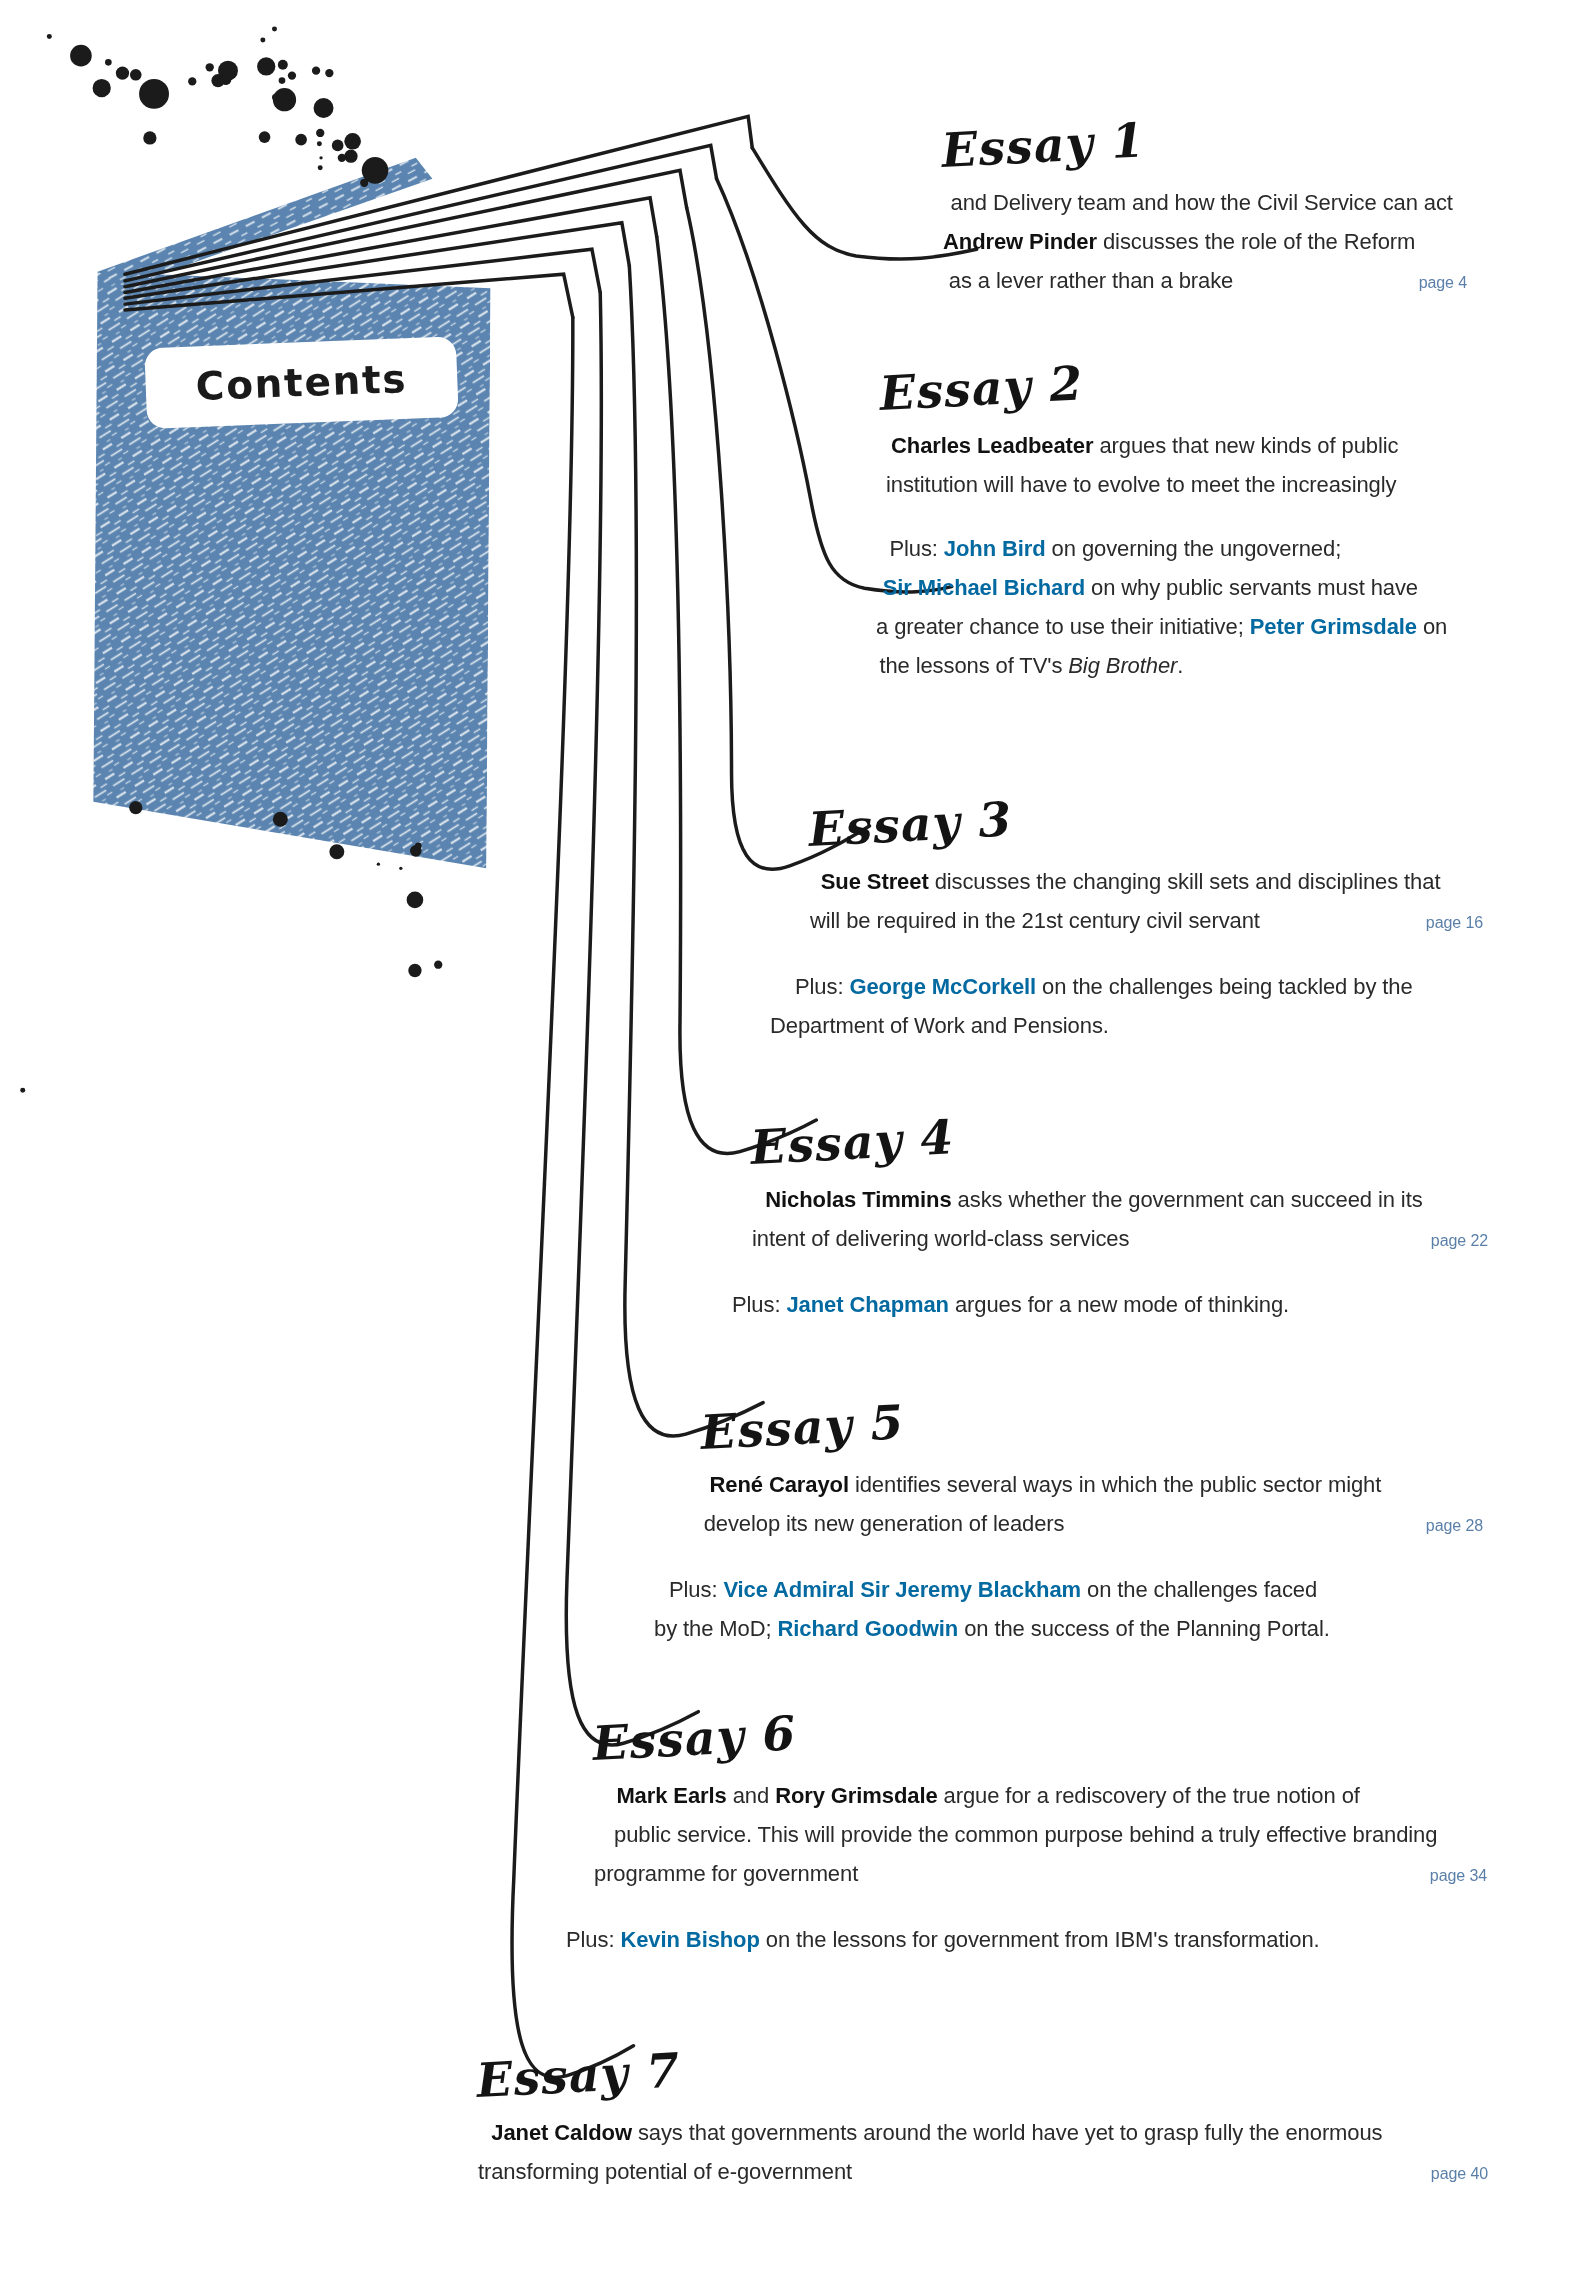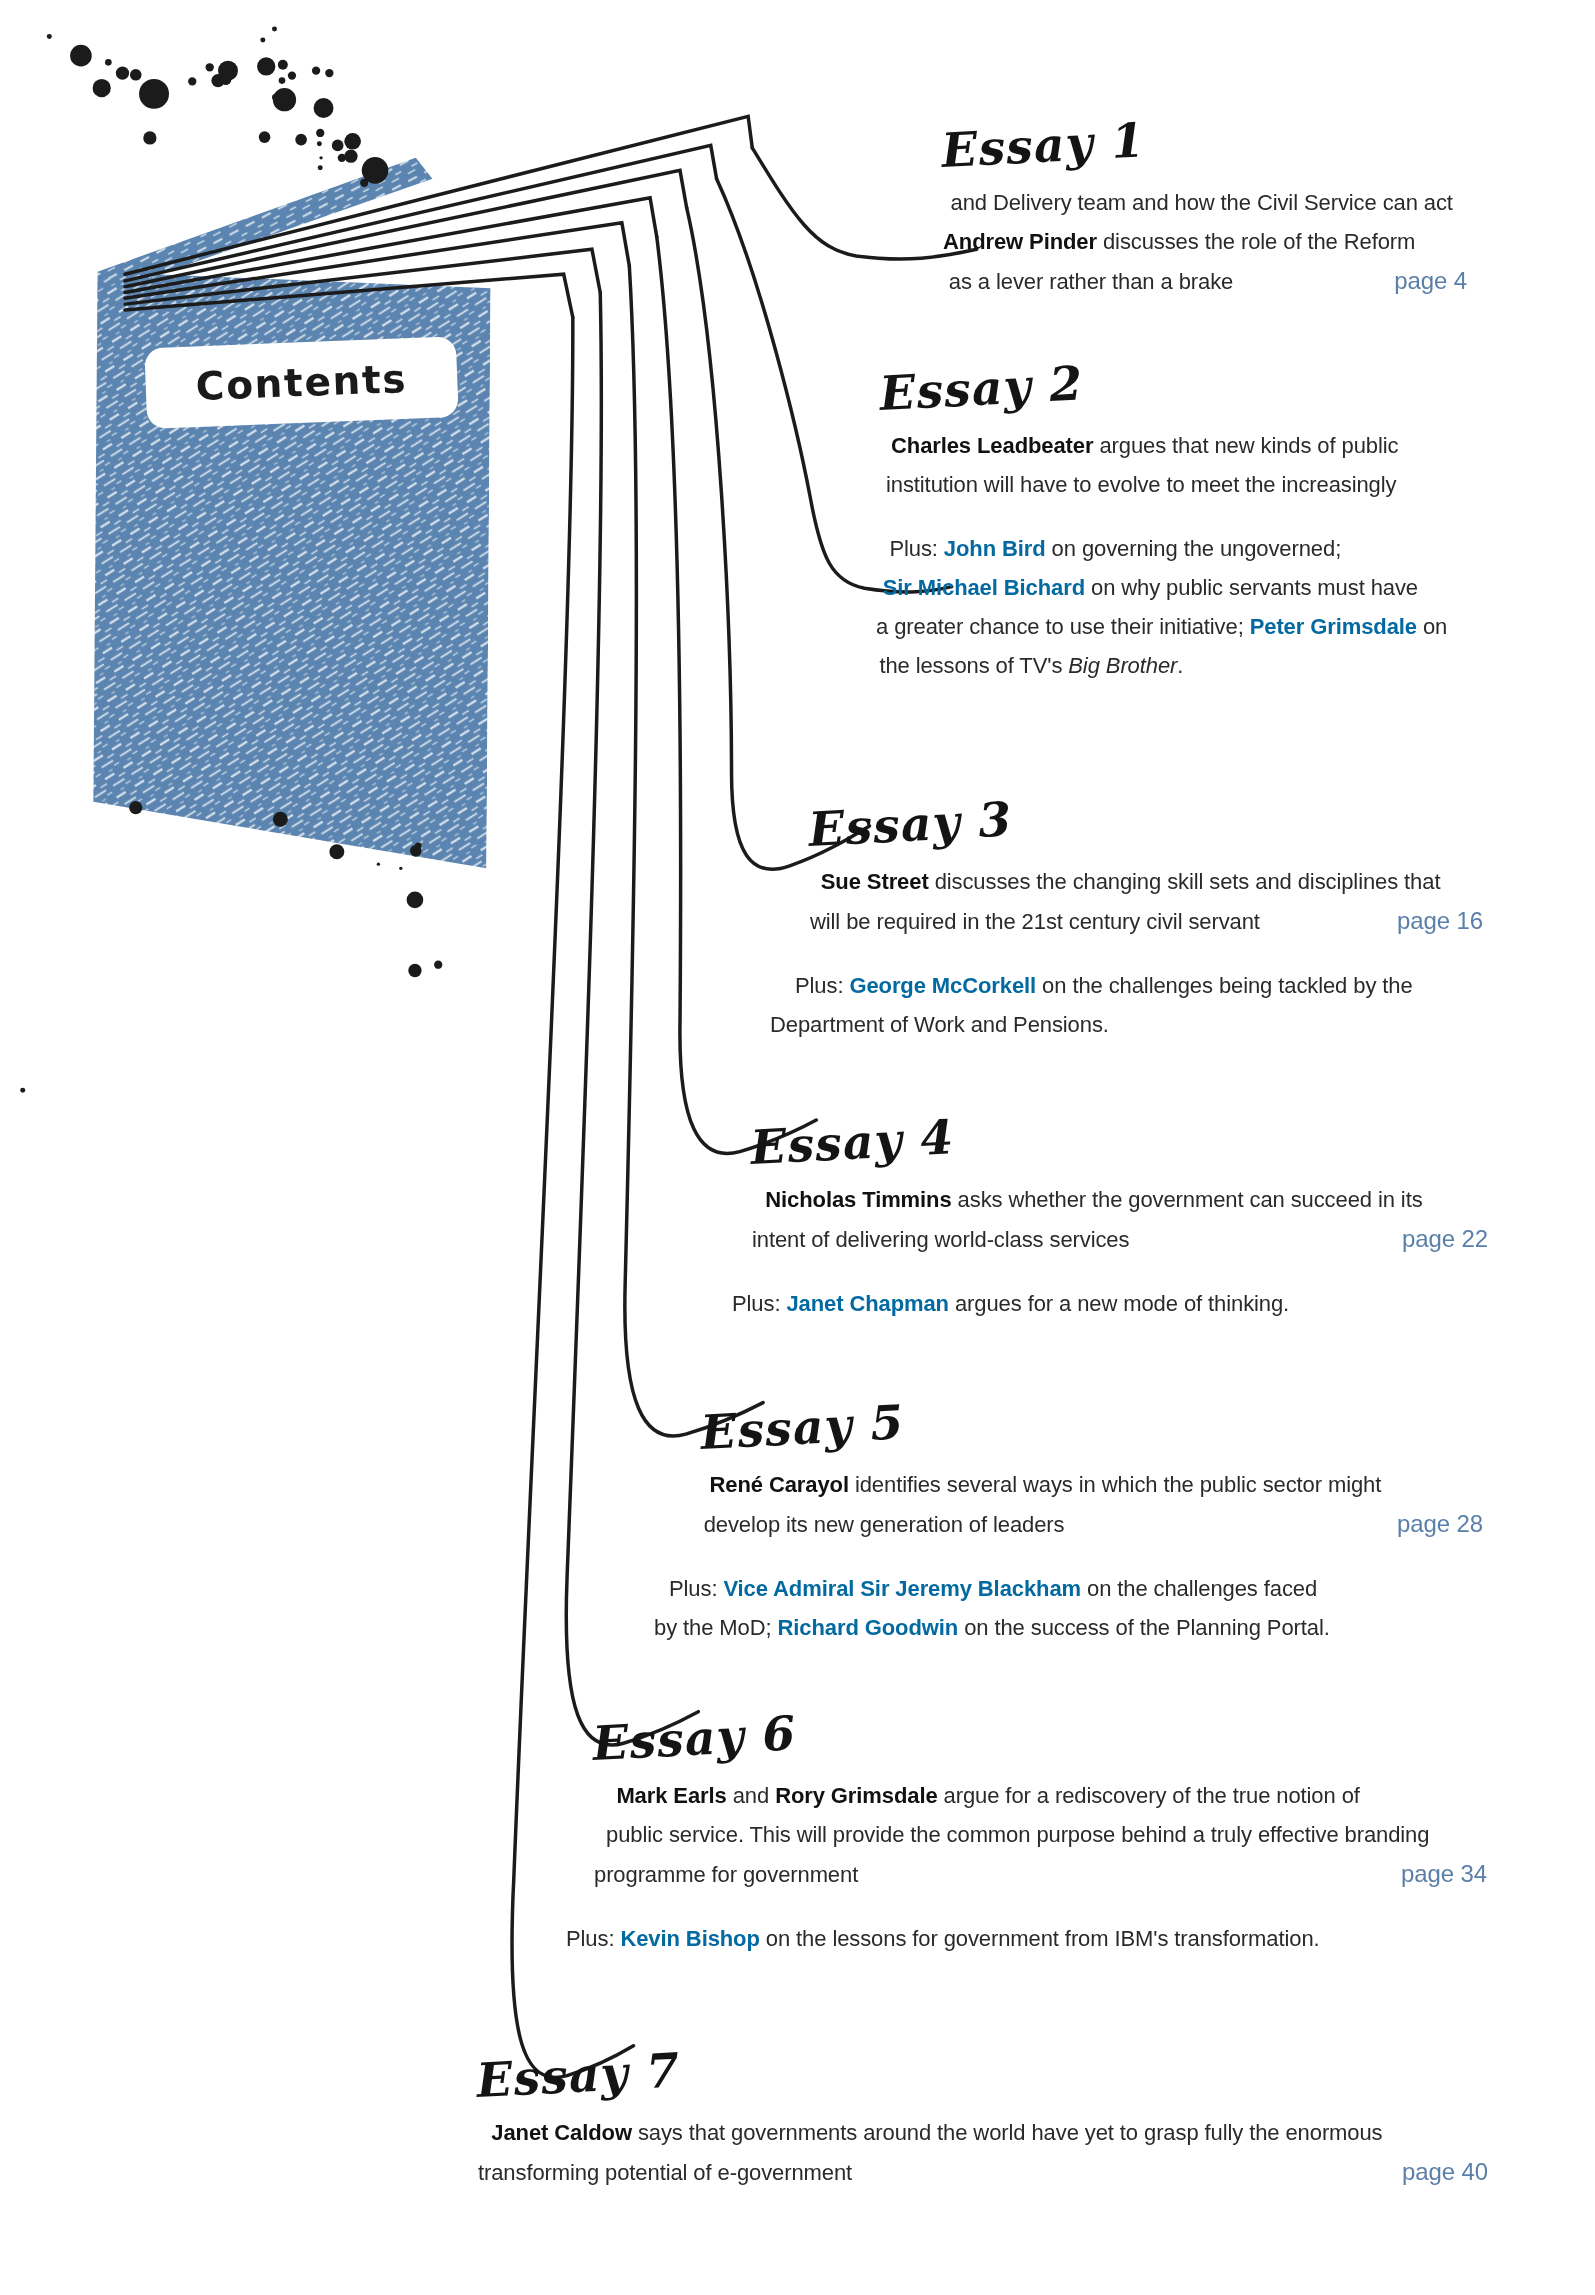--- a/index.html
+++ b/index.html
@@ -57,21 +57,21 @@
     line-height:39px;
     color:#2a2a2a;
     letter-spacing:-0.1px;
     margin-top:25px;
   }
   .plus b{font-weight:700;color:#0369a1;}
   .plus i{font-style:italic;}
   .pageno{
     color:#5a7fa8;
     font-family:"Liberation Sans", sans-serif;
-    font-size:24px;
+    font-size:16px;
     white-space:nowrap;
   }
   .lineflex{display:flex;justify-content:space-between;align-items:baseline;}
   .lineflex > span:first-child{padding-right:20px;}
 </style>
 </head>
 <body>
 
 <div class="page">
 
@@ -262,21 +262,21 @@
     <div class="plus" style="width:790px;margin-left:-48px">
       <div style="margin-left:15px">Plus: <b>Vice Admiral Sir Jeremy Blackham</b> on the challenges faced</div>
       <div>by the MoD; <b>Richard Goodwin</b> on the success of the Planning Portal.</div>
     </div>
   </div>
 
   <div class="essay" style="left:594px;top:1716px;width:893px;">
     <div class="essay-title">Essay 6</div>
     <div class="essay-body">
       <div style="margin-left:22.4px"><b>Mark Earls</b> and <b>Rory Grimsdale</b> argue for a rediscovery of the true notion of</div>
-      <div style="margin-left:12px">public service. This will provide the common purpose behind a truly effective branding</div>
+      <div style="margin-left:20px">public service. This will provide the common purpose behind a truly effective branding</div>
       <div class="lineflex">
         <span>programme for government</span>
         <span class="pageno">page 34</span>
       </div>
     </div>
     <div class="plus" style="width:898px;margin-left:-28px">
       <div>Plus: <b>Kevin Bishop</b> on the lessons for government from IBM's transformation.</div>
     </div>
   </div>
 

